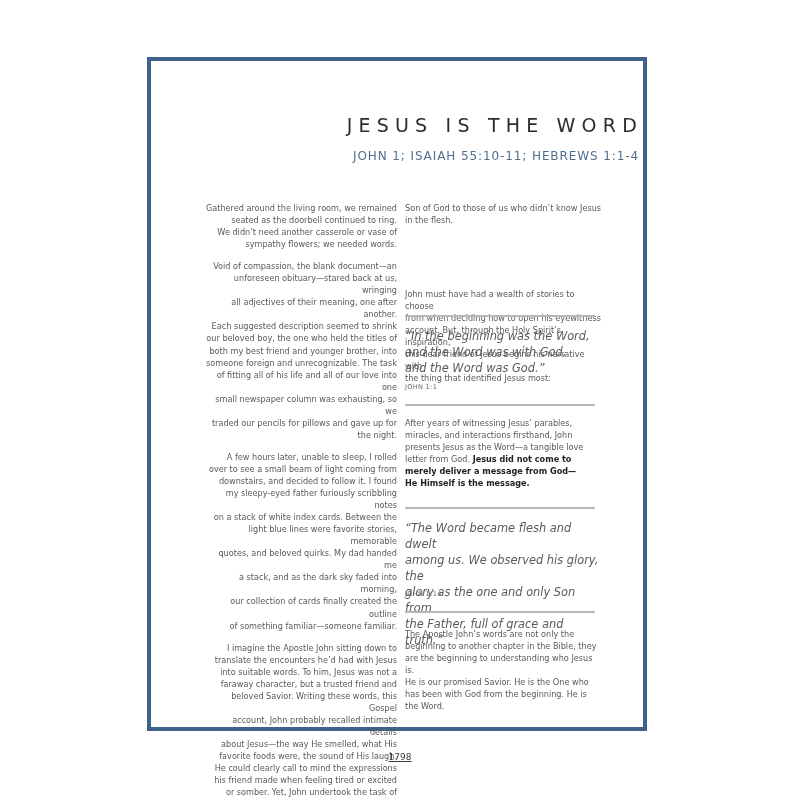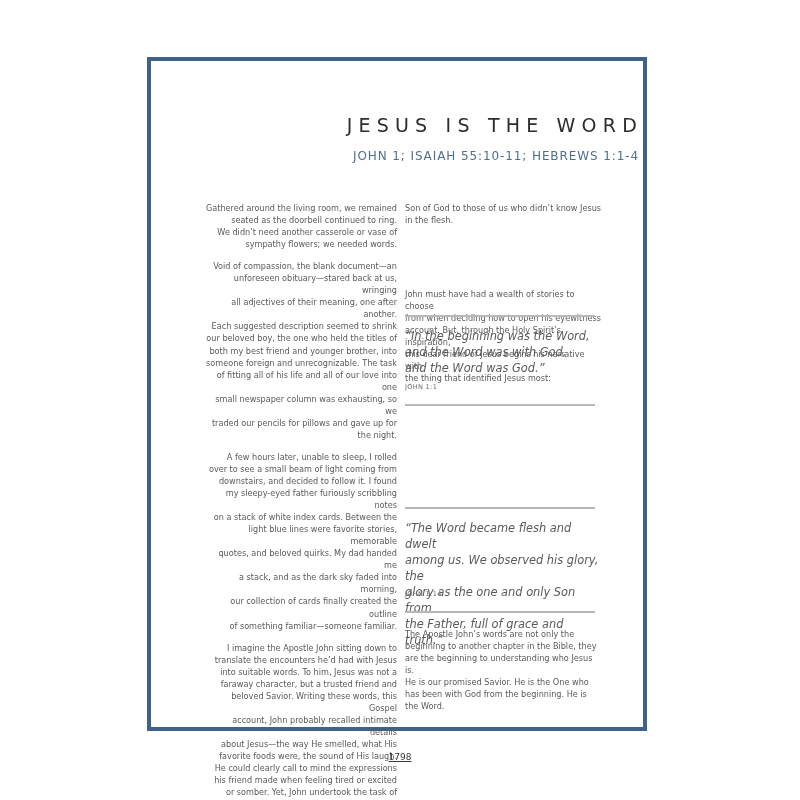--- a/index.html
+++ b/index.html
@@ -176,20 +176,26 @@
 
   <div class="divider" style="top:254px;"></div>
 
   <p class="quote" style="top:267px;">“In the beginning was the Word,
 and the Word was with God,
 and the Word was God.”</p>
   <p class="quote-ref" style="top:322px;">JOHN 1:1</p>
 
   <div class="divider" style="top:343px;"></div>
 
+  <p class="rtext" style="top:356px;"><span>After years of witnessing Jesus’ parables,
+miracles, and interactions firsthand, John
+presents Jesus as the Word—a tangible love
+letter from God. </span><b>Jesus did not come to
+merely deliver a message from God—
+He Himself is the message.</b></p>
 
   <div class="divider" style="top:446px;"></div>
 
   <p class="quote" style="top:459px;">“The Word became flesh and dwelt
 among us. We observed his glory, the
 glory as the one and only Son from
 the Father, full of grace and truth.”</p>
   <p class="quote-ref" style="top:529px;">JOHN 1:14</p>
 
   <div class="divider" style="top:550px;"></div>

